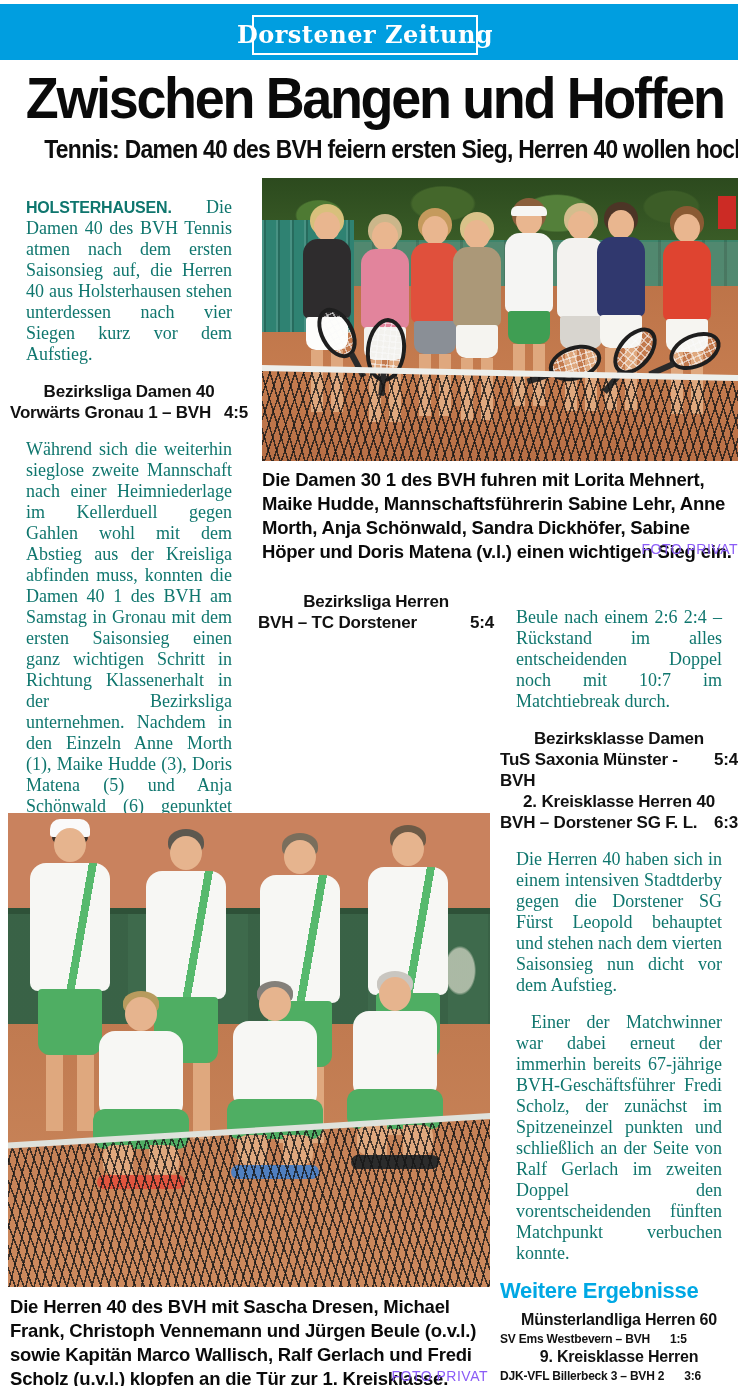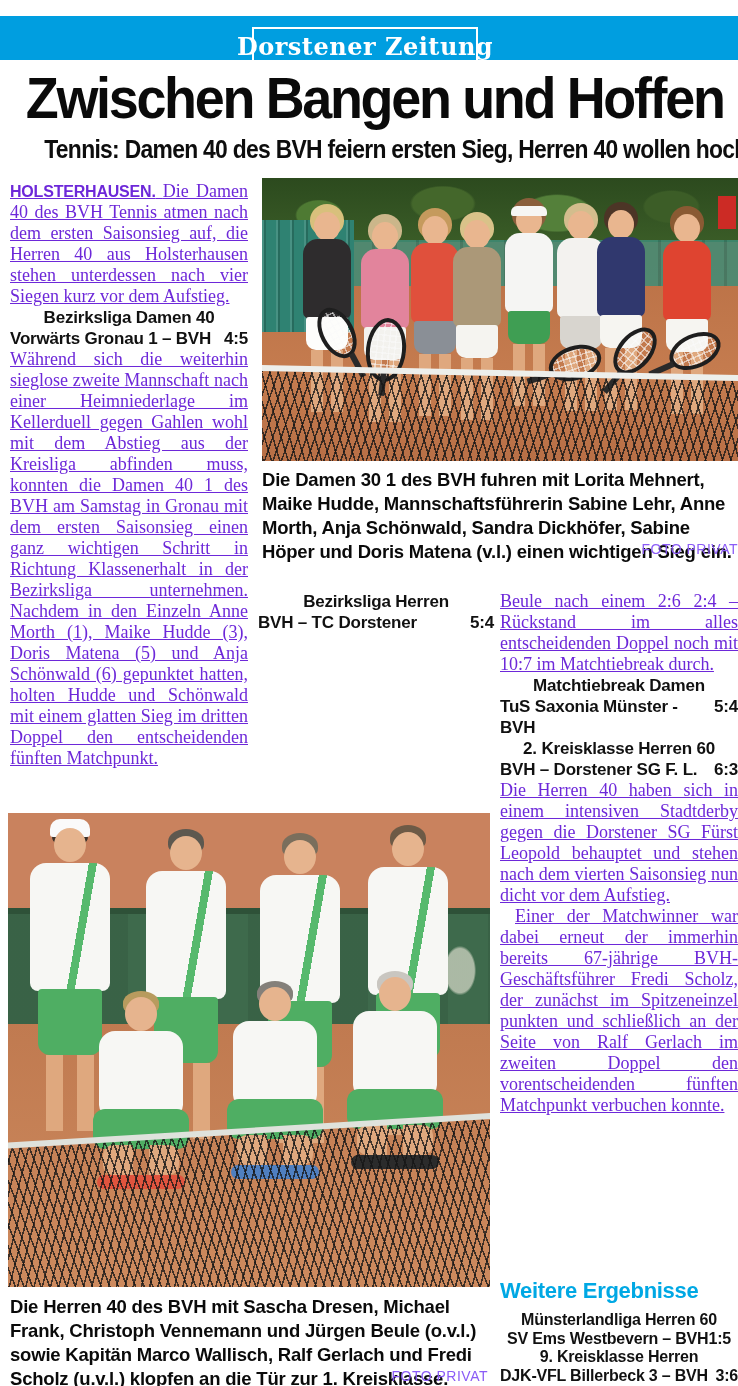--- a/index.html
+++ b/index.html
@@ -1,61 +1,61 @@
 <!DOCTYPE html>
 <html style="--masthead: #009ee0; --accent: #00a8e4;"><head>
 <meta charset="utf-8">
 <style>
   html,body{margin:0;padding:0;background:#ffffff;}
   .page{position:relative;width:738px;height:1386px;background:#fff;overflow:hidden;
         font-family:"Liberation Sans",sans-serif;color:#111;}
 
   
-  .masthead{position:absolute;left:0;top:16px;width:738px;height:44px;background:var(--masthead,#009ee0);}
+  .masthead{position:absolute;left:0;top:4px;width:738px;height:56px;background:var(--masthead,#009ee0);}
   .masthead-box{position:absolute;left:252px;top:11px;width:222px;height:36px;border:2px solid #fff;
 romeo    box-sizing:border-box;display:flex;align-items:center;justify-content:center;}
   .masthead-box span{font-family:"DejaVu Serif","Liberation Serif",serif;font-weight:bold;
     font-size:24px;color:#fff;letter-spacing:.5px;white-space:nowrap;line-height:1;}
 
   
   .headline{position:absolute;left:0;top:64px;width:738px;margin:0;text-align:center;
     font-size:58px;font-weight:bold;letter-spacing:-2.5px;color:#0a0a0a;
     transform:scaleX(.93);transform-origin:50% 0;white-space:nowrap;}
   .subheadline{position:absolute;left:0;top:134px;width:738px;margin:0;text-align:center;
     font-size:26px;font-weight:bold;letter-spacing:-.8px;color:#0d0d0d;
     transform:scaleX(.88);transform-origin:50% 0;white-space:nowrap;}
 
   
   .col{position:absolute;}
   .col-left{left:10px;top:181px;width:238px;}
   .col-mid{left:258px;top:591px;width:236px;}
   .col-right{left:500px;top:591px;width:238px;}
   .body{font-family:"Liberation Serif","DejaVu Serif",serif;font-size:18px;line-height:21px;
-    text-align:justify;margin:0;color:#6d28d9;text-decoration:underline;}
+    text-align:justify;margin:16px;color:#0f766e;}
   .body.indent{text-indent:15px;}
   .loc{font-family:"Liberation Sans",sans-serif;font-weight:bold;font-size:16px;letter-spacing:-.2px;}
   .subhead{font-weight:bold;font-size:17px;line-height:21px;text-align:center;letter-spacing:-.2px;}
   .matchline{display:flex;justify-content:space-between;font-weight:bold;font-size:17px;
     line-height:21px;letter-spacing:-.2px;}
 
   
   .caption{position:absolute;font-weight:bold;font-size:18.5px;line-height:24px;color:#0a0a0a;
     letter-spacing:-.2px;}
   .caption1{left:262px;top:468px;width:476px;}
   .caption2{left:10px;top:1295px;width:478px;}
   .credit{position:absolute;right:0;bottom:3px;font-weight:normal;font-size:14px;color:#8b5cf6;
     letter-spacing:.5px;}
 
   
   .results{position:absolute;left:500px;top:1278px;width:238px;}
   .results-heading{font-size:22px;font-weight:bold;color:var(--accent,#00a8e4);margin:0 0 7px 0;
     letter-spacing:-.3px;}
   .res-league{text-align:center;font-weight:bold;font-size:16px;line-height:18.5px;letter-spacing:-.2px;}
-  .res-match{display:flex;justify-content:center;font-weight:bold;font-size:16px;
-    line-height:18.5px;letter-spacing:-.2px;}
+  .res-match{display:flex;justify-content:flex-start;font-weight:bold;font-size:12px;
+    line-height:18.5px;letter-spacing:-.2px;gap:20px;}
 
   
   .photo{position:absolute;overflow:hidden;}
   .photo1{left:262px;top:178px;width:476px;height:283px;background:linear-gradient(#b46a41,#c57c4f 70%,#b86f46);}
   .photo2{left:8px;top:813px;width:482px;height:474px;background:linear-gradient(#c9825e 0,#c9825e 90px,#c07a50 210px,#cd8a5e 100%);}
 
   .trees{position:absolute;left:0;top:0;width:100%;height:64px;
     background:
       radial-gradient(40px 26px at 12% 58%,#4e7a33 0 55%,transparent 60%),
       radial-gradient(55px 30px at 38% 40%,#44672b 0 55%,transparent 60%),
@@ -223,26 +223,26 @@
   <div class="col col-mid">
     <div class="subhead">Bezirksliga Herren</div>
     <div class="matchline">
       <span>BVH – TC Dorstener</span>
       <span>5:4</span>
     </div>
   </div>
 
   <div class="col col-right">
     <p class="body">Beule nach einem 2:6 2:4 – Rückstand im alles entscheidenden Doppel noch mit 10:7 im Matchtiebreak durch.</p>
-    <div class="subhead">Matchtiebreak Damen</div>
+    <div class="subhead">Bezirksklasse Damen</div>
     <div class="matchline">
       <span>TuS Saxonia Münster - BVH</span>
       <span>5:4</span>
     </div>
-    <div class="subhead">2. Kreisklasse Herren 60</div>
+    <div class="subhead">2. Kreisklasse Herren 40</div>
     <div class="matchline">
       <span>BVH – Dorstener SG F. L.</span>
       <span>6:3</span>
     </div>
     <p class="body">Die Herren 40 haben sich in einem intensiven Stadtderby gegen die Dorstener SG Fürst Leopold behauptet und stehen nach dem vierten Saisonsieg nun dicht vor dem Aufstieg.</p>
     <p class="body indent">Einer der Matchwinner war dabei erneut der immerhin bereits 67-jährige BVH-Geschäftsführer Fredi Scholz, der zunächst im Spitzeneinzel punkten und schließlich an der Seite von Ralf Gerlach im zweiten Doppel den vorentscheidenden fünften Matchpunkt verbuchen konnte.</p>
   </div>
 
   <figure class="photo photo2" style="margin:0;">
     <div class="banner"></div>

